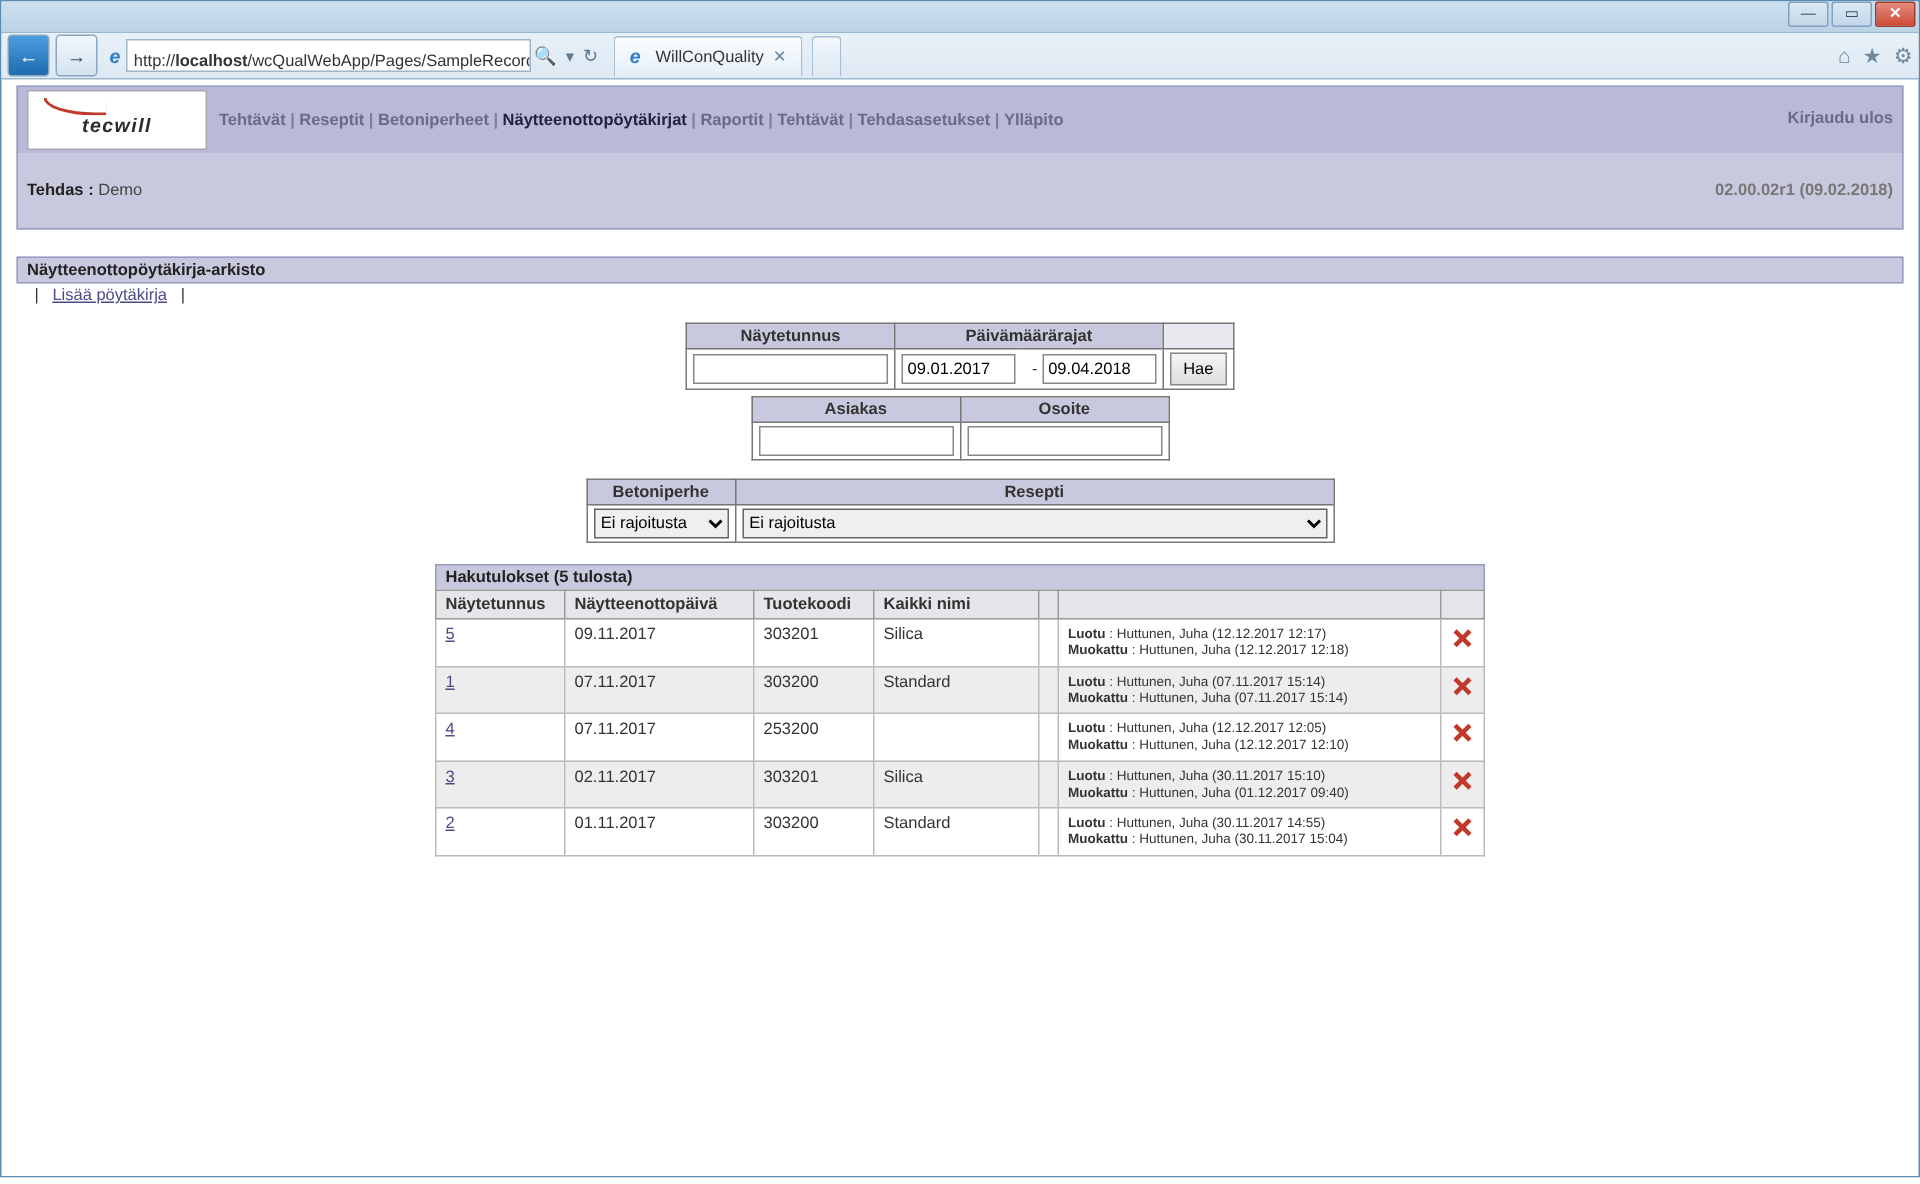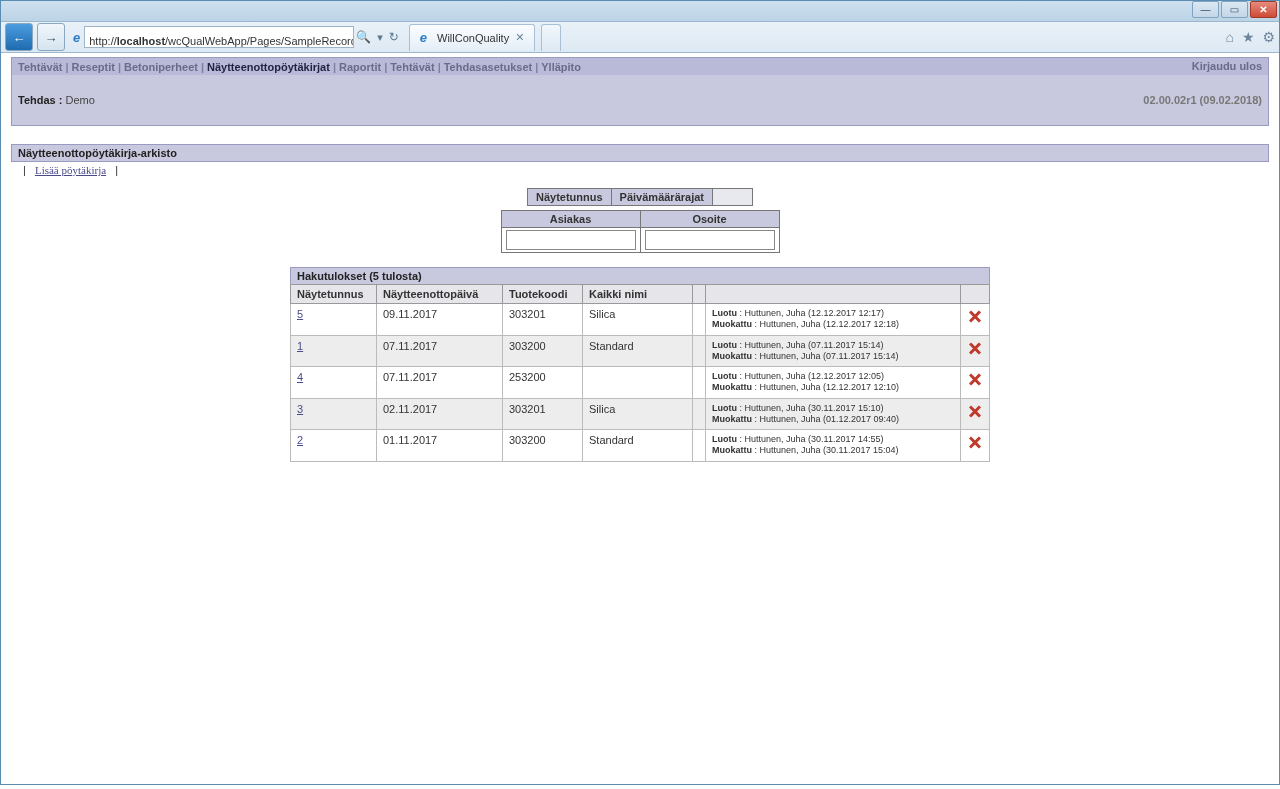--- a/index.html
+++ b/index.html
@@ -152,21 +152,21 @@
     font-weight:bold;
     font-size:11px;
     color:#222;
   }
   .sublink-row {
     font-size:11px;
     padding:2px 6px;
     color:#333;
   }
   .sublink-row .dash { color:#333; padding:0 6px;}
-  .sublink-row a { color:#4a4a8a;font-family:Liberation Serif, serif;}
+  .sublink-row a { color:#4a4a8a;}
 
   
   .filter-area { display:flex; flex-direction:column; align-items:center; margin-top:10px; gap:4px;}
   table.box { border-collapse:collapse;}
   table.box th {
     background:#c8c9de;
     border:1px solid #777;
     font-size:11px;
     font-weight:bold;
     padding:2px 8px;
@@ -295,20 +295,24 @@
     <span class="right-icons">
       <span>⌂</span>
       <span>★</span>
       <span>⚙</span>
     </span>
   </div>
 
   <div class="page">
     <div class="topbar">
       <div class="topbar-row1">
+        <div class="logo">
+          <span class="logo-curve"></span>
+          <span class="logo-text">tecwill</span>
+        </div>
         <div class="nav-links">
           <a href="#">Tehtävät</a>
             <span class="dash">|</span>
           <a href="#">Reseptit</a>
             <span class="dash">|</span>
           <a href="#">Betoniperheet</a>
             <span class="dash">|</span>
           <a href="#" class="active">Näytteenottopöytäkirjat</a>
             <span class="dash">|</span>
           <a href="#">Raportit</a>
@@ -336,36 +340,54 @@
     </div>
 
     <div class="filter-area">
       <table class="box">
         <tbody>
             <tr>
           <th>Näytetunnus</th>
           <th colspan="2">Päivämäärärajat</th>
           <th style="width:40px;background:#e8e8ef;"></th>
         </tr>
+        <tr>
+          <td><input class="txt" style="width: 130px;"></td>
+          <td style="border-right:none;"><input class="txt" style="width: 76px;" value="09.01.2017"></td>
+          <td style="border-left:none;">&nbsp;-&nbsp;<input class="txt" style="width: 76px;" value="09.04.2018"></td>
+          <td><button class="btn">Hae</button></td>
+        </tr>
       </tbody>
         </table>
 
       <table class="box">
         <tbody>
             <tr>
           <th>Asiakas</th>
           <th>Osoite</th>
         </tr>
         <tr>
           <td><input class="txt" style="width: 130px;"></td>
           <td><input class="txt" style="width: 130px;"></td>
         </tr>
       </tbody>
         </table>
 
+      <table class="box" style="margin-top:8px;">
+        <tbody>
+            <tr>
+          <th style="width:90px">Betoniperhe</th>
+          <th style="width:390px">Resepti</th>
+        </tr>
+        <tr>
+          <td><select class="sel" style="width:90px"><option>Ei rajoitusta</option></select></td>
+          <td><select class="sel" style="width:390px"><option>Ei rajoitusta</option></select></td>
+        </tr>
+      </tbody>
+        </table>
     </div>
 
     <div class="results-wrap">
       <div class="results-header">Hakutulokset  (5 tulosta)</div>
       <table class="results">
         <thead>
           <tr>
             <th style="width:86px">Näytetunnus</th>
             <th style="width:126px">Näytteenottopäivä</th>
             <th style="width:80px">Tuotekoodi</th>

